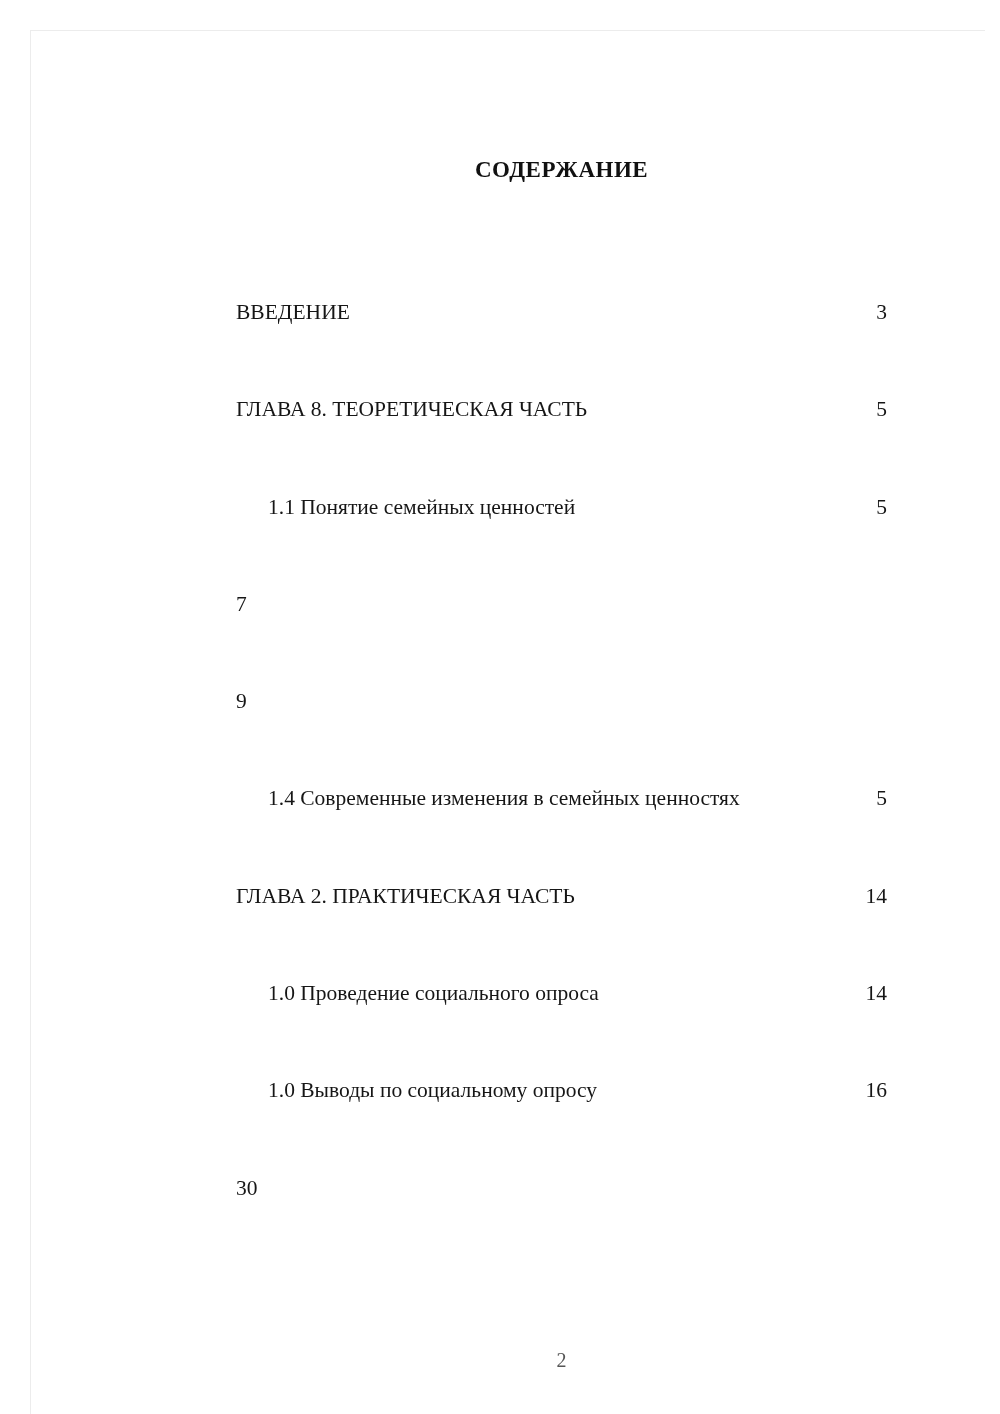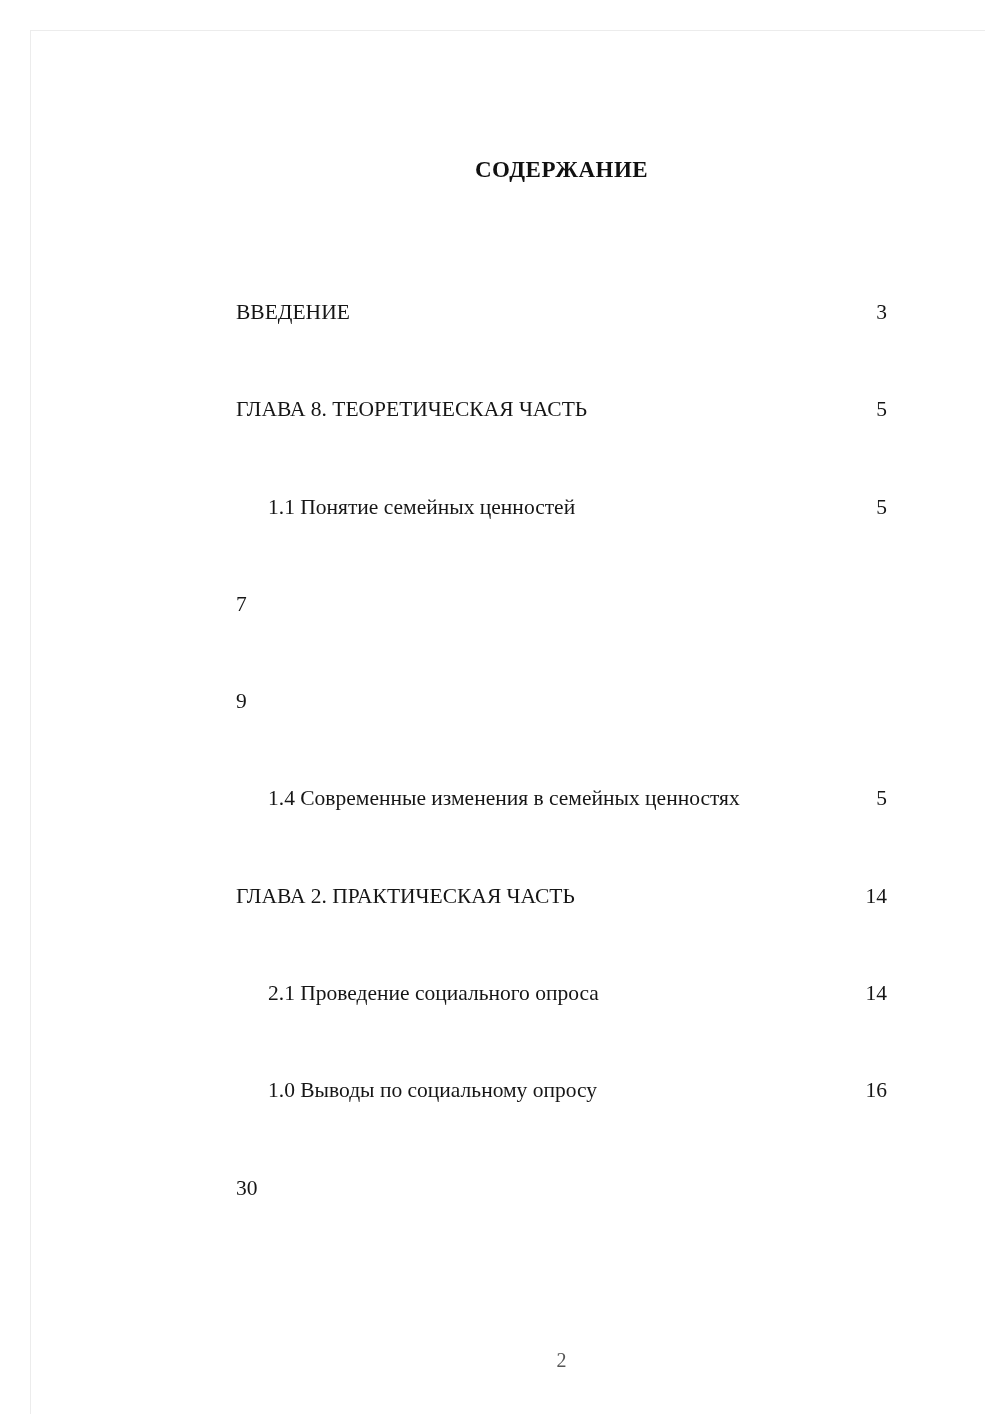--- a/index.html
+++ b/index.html
@@ -99,21 +99,21 @@
         <span class="label">1.4 Современные изменения в семейных ценностях</span>
         <span class="pagenum">5</span>
       </div>
 
       <div class="toc-row">
         <span class="label">ГЛАВА 2. ПРАКТИЧЕСКАЯ ЧАСТЬ</span>
         <span class="pagenum">14</span>
       </div>
 
       <div class="toc-row sub">
-        <span class="label">2.1 Проведение социального опроса</span>
+        <span class="label">1.0 Проведение социального опроса</span>
         <span class="pagenum">14</span>
       </div>
 
       <div class="toc-row sub">
         <span class="label">1.0 Выводы по социальному опросу</span>
         <span class="pagenum">16</span>
       </div>
 
 
       <div class="toc-row">

